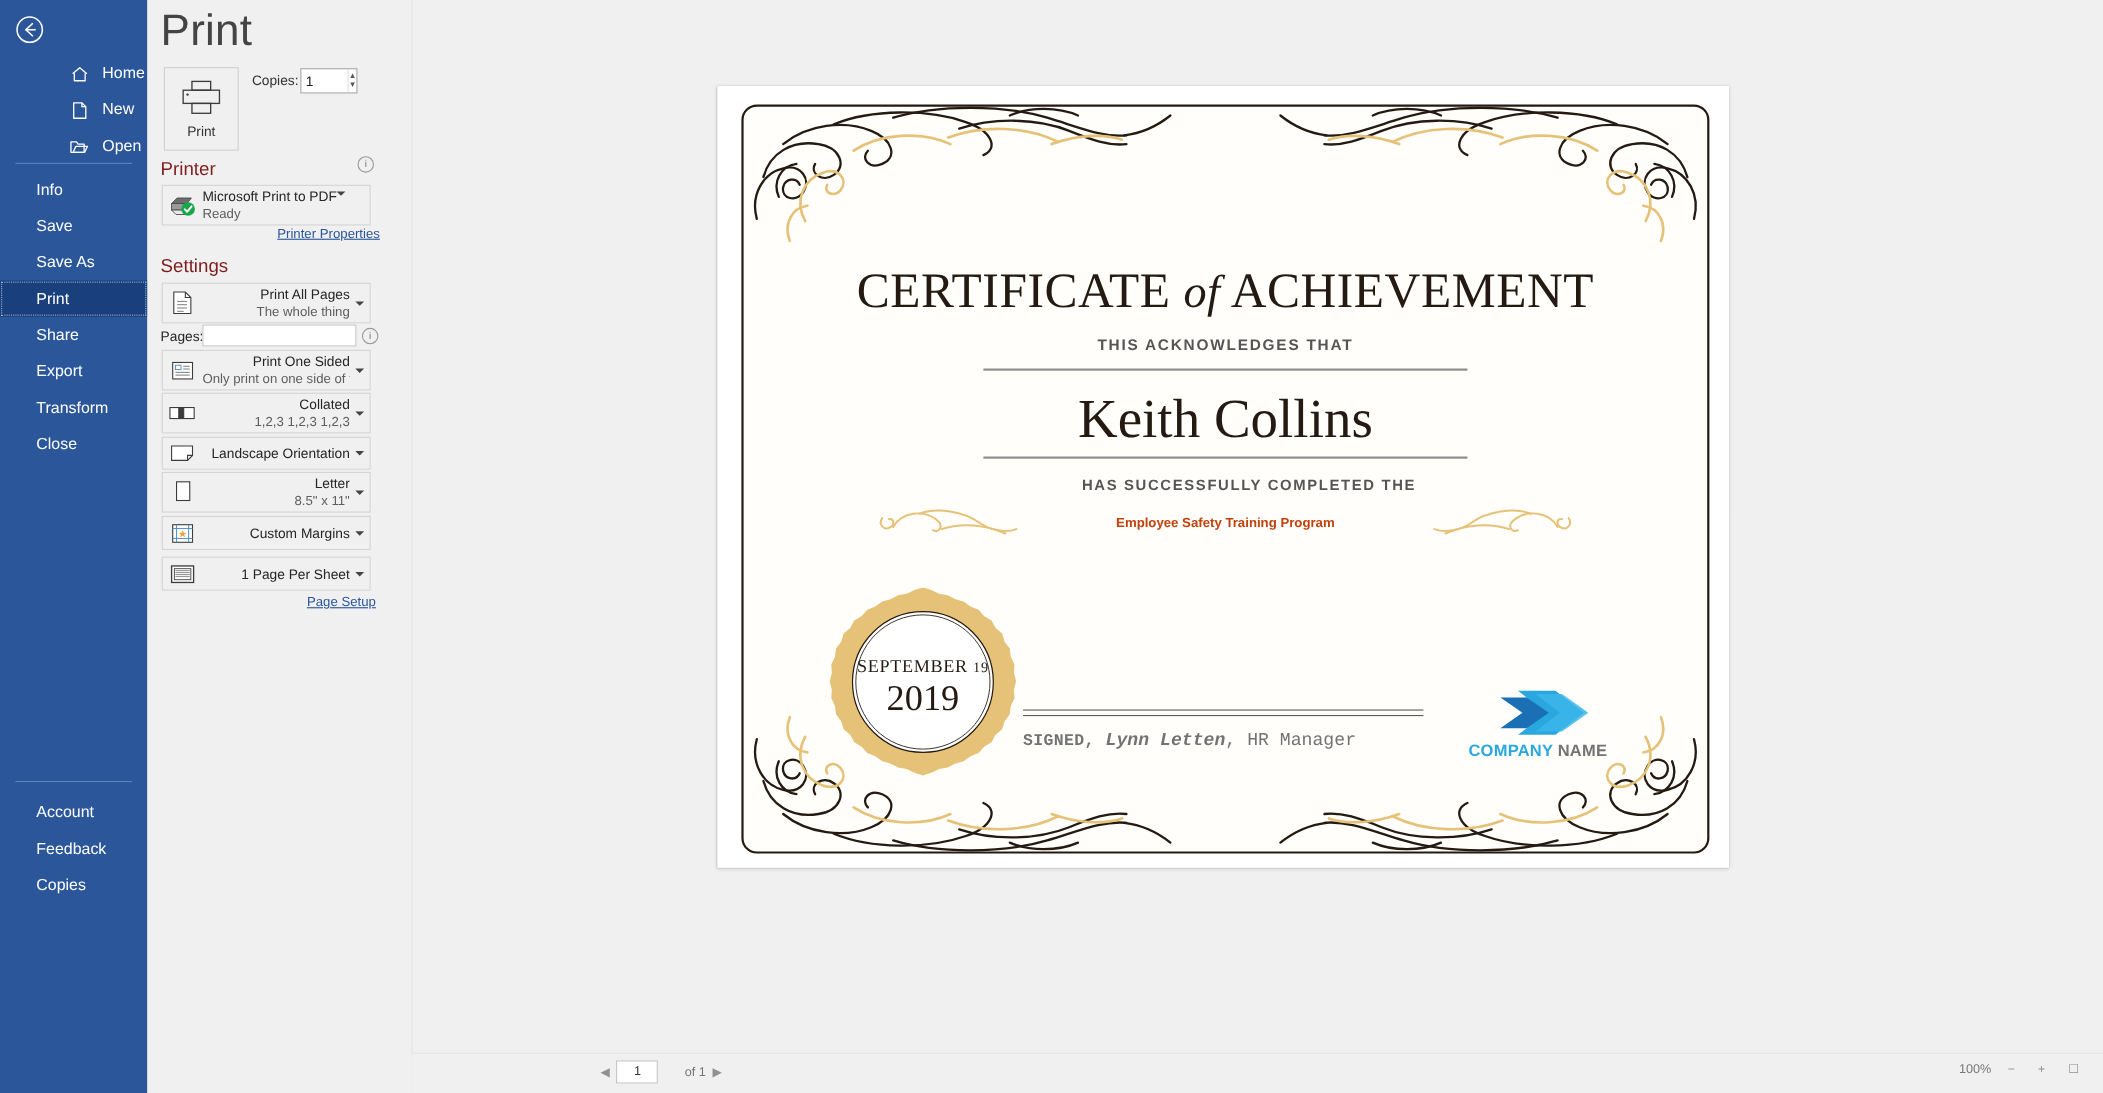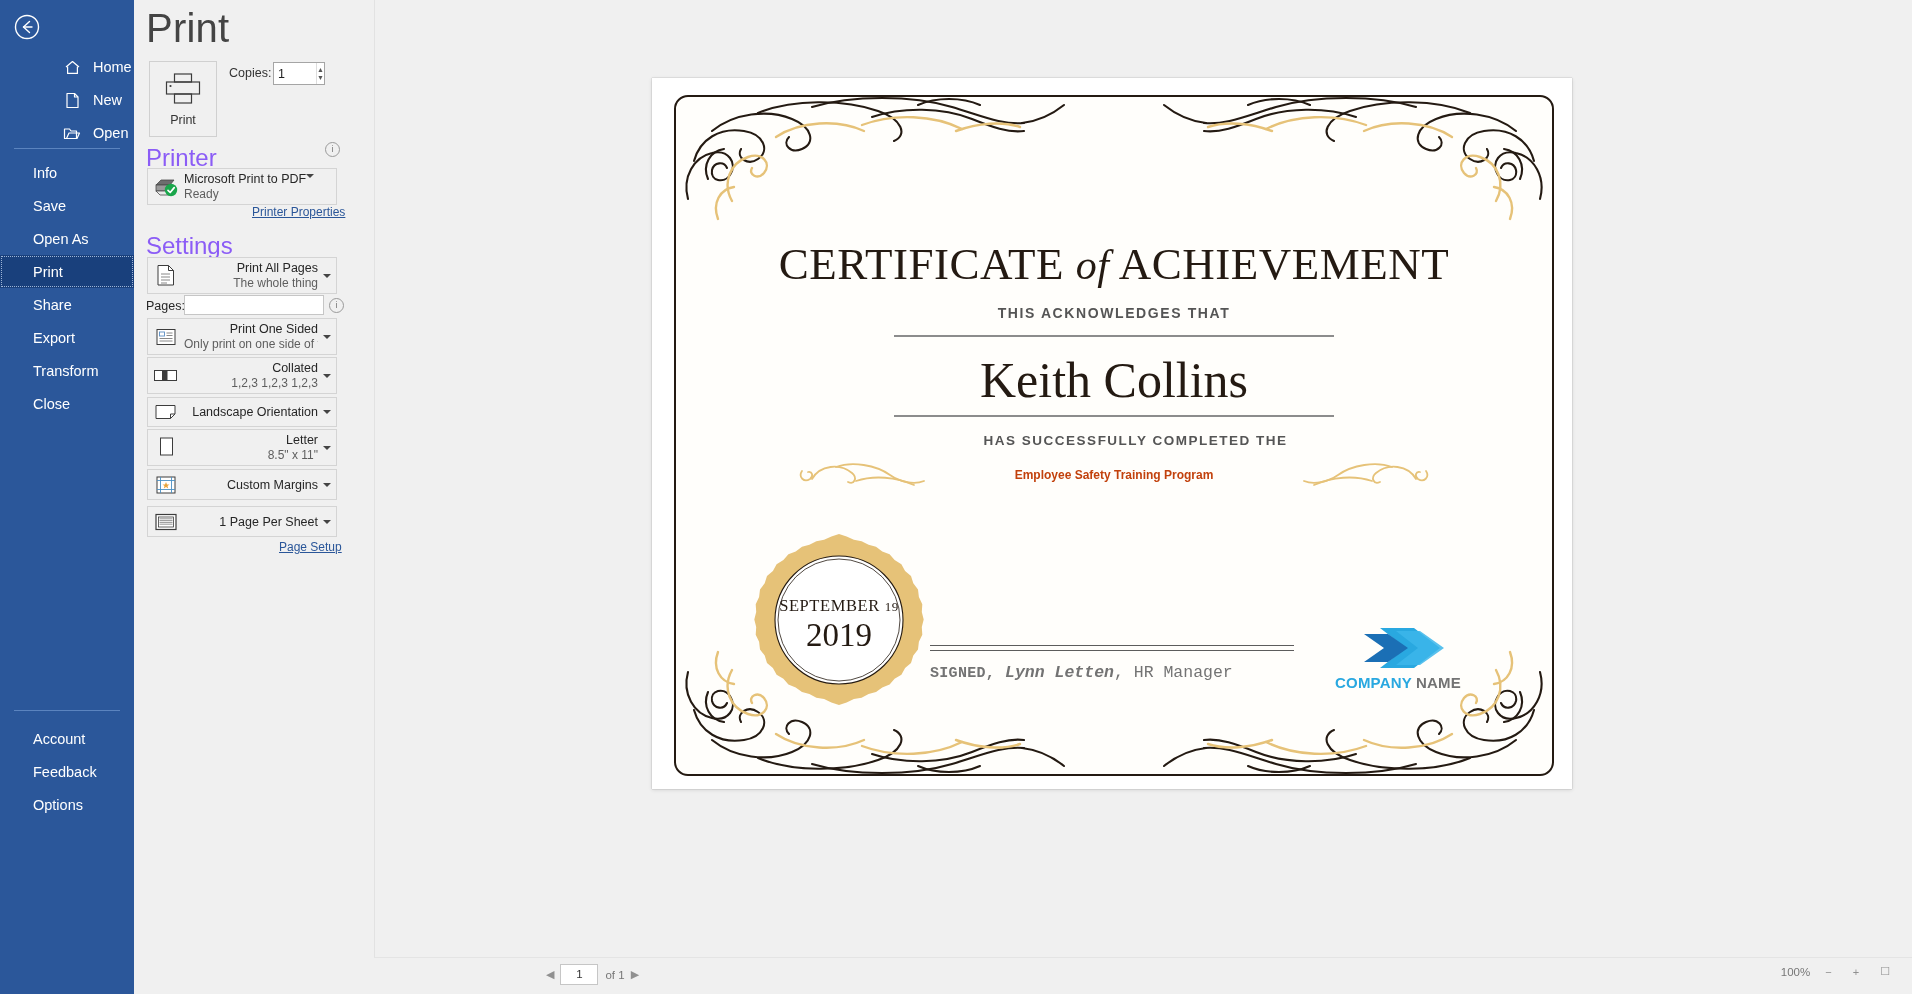--- a/index.html
+++ b/index.html
@@ -112,21 +112,21 @@
     width: 13px; height: 21px;
     display: flex; flex-direction: column;
     justify-content: center; align-items: center;
     border-left: 1px solid #ddd;
   }
   .spin-arrow { font-size: 7px; line-height: 8px; color: #555; cursor: pointer; }
 
   
   .section-head {
     position: absolute; left: 12px;
-    font-size: 24px; color: #8b5cf6; font-weight: 400;
+    font-size: 17px; color: #7f1d1d; font-weight: 400;
   }
   .info-dot {
     position: absolute;
     width: 13px; height: 13px;
     border-radius: 50%;
     border: 1px solid #9a9a9a;
     color: #777; font-size: 9px;
     line-height: 12px; text-align: center;
     cursor: pointer; background: #f0f0f0;
   }
@@ -316,21 +316,21 @@
   #page-nav {
     position: absolute; left: 166px; top: 6px;
     display: flex; align-items: center;
   }
   .navarrow { font-size: 11px; color: #909090; cursor: pointer; padding: 0 6px; }
   #page-num-box {
     width: 36px; height: 19px; border: 1px solid #c6c6c6;
     background: #fff; font-size: 11.5px; text-align: center;
     line-height: 19px; color: #333;
   }
-  #page-count { font-size: 11.5px; color: #777; margin-left: 7px; }
+  #page-count { font-size: 11.5px; color: #777; margin-left: 24px; }
   #zoom-area {
     position: absolute; right: 16px; top: 7px;
     display: flex; align-items: center; gap: 9px;
   }
   #zoom-pct { font-size: 11.5px; color: #777; }
 </style>
 </head>
 <body>
 
 <div id="app">
@@ -377,21 +377,21 @@
 
     <div class="nav-sep" style="top:148px"></div>
 
     <div class="nav-item" style="top:156px">
       <span class="nav-lbl">Info</span>
       </div>
     <div class="nav-item" style="top:189px">
       <span class="nav-lbl">Save</span>
       </div>
     <div class="nav-item" style="top:222px">
-      <span class="nav-lbl">Open As</span>
+      <span class="nav-lbl">Save As</span>
       </div>
     <div class="nav-item selected" style="top:255px">
       <span class="nav-lbl">Print</span>
       </div>
     <div class="nav-item" style="top:288px">
       <span class="nav-lbl">Share</span>
       </div>
     <div class="nav-item" style="top:321px">
       <span class="nav-lbl">Export</span>
       </div>
@@ -404,21 +404,21 @@
 
     <div class="nav-sep" style="top:710px"></div>
 
     <div class="nav-item" style="top:722px">
       <span class="nav-lbl">Account</span>
       </div>
     <div class="nav-item" style="top:755px">
       <span class="nav-lbl">Feedback</span>
       </div>
     <div class="nav-item" style="top:788px">
-      <span class="nav-lbl">Options</span>
+      <span class="nav-lbl">Copies</span>
       </div>
   </div>
 
   <div id="backstage-main">
 
     <div id="page-title">Print</div>
 
     <svg id="deco-circuit" viewBox="0 0 520 60">
       <g fill="none" stroke="#cfcfcf" stroke-width="3">
         <circle cx="40" cy="13" r="13"></circle>

